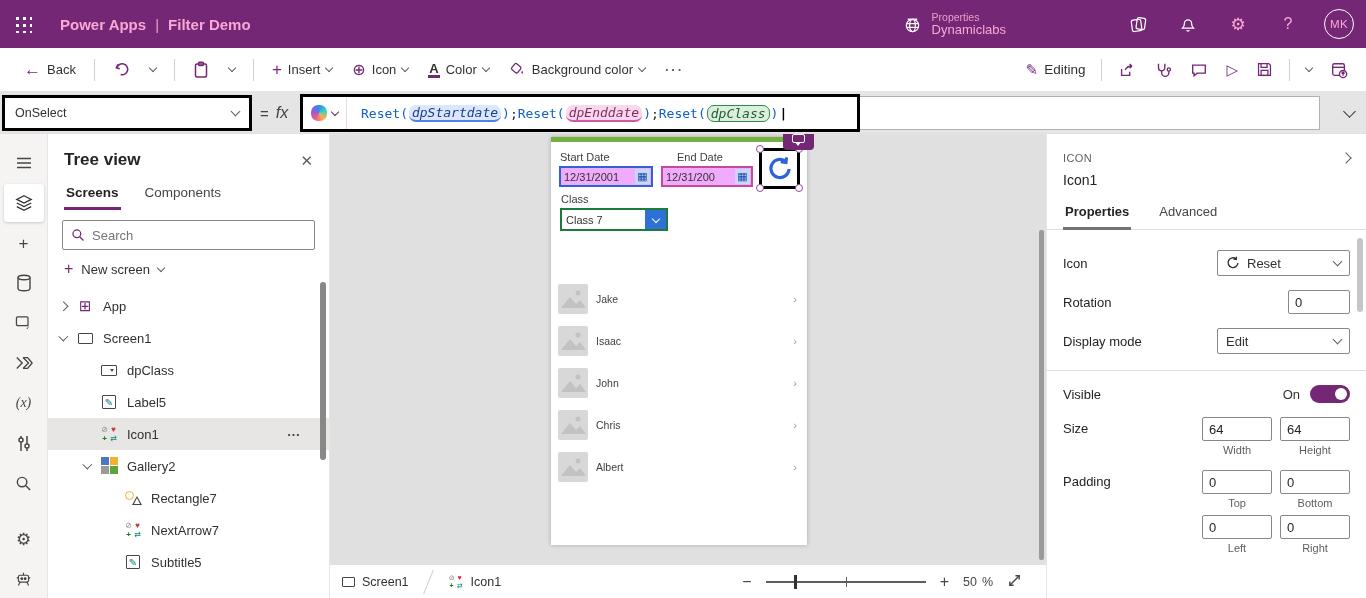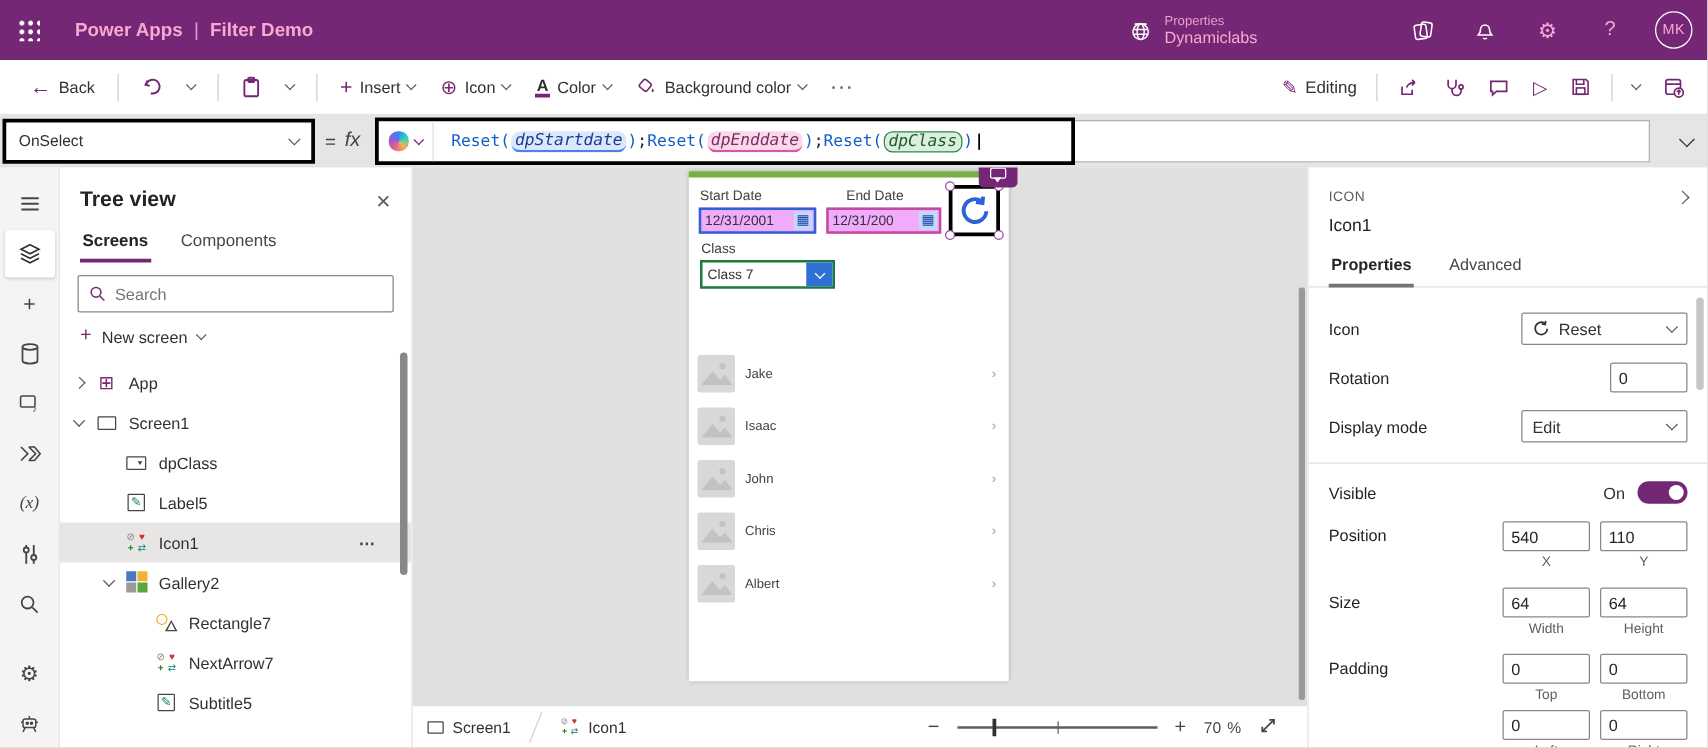--- a/index.html
+++ b/index.html
@@ -670,21 +670,21 @@
           <span>Icon1</span>
         </div>
         <div class="zoomctl">
           <span class="zminus">−</span>
           <span class="ztrack">
             <span class="zthumb"></span>
             <span class="ztick"></span>
           </span>
           <span class="zplus">+</span>
           <span class="zpct">
-            <span>70</span>
+            <span>50</span>
             <span>%</span>
           </span>
           <span class="zexpand">
             <svg width="15" height="15" viewBox="0 0 16 16" fill="none" stroke="#484644" stroke-width="1.5">
               <path d="M3 13 L13 3"></path>
                 <path d="M9 3 h4 v4"></path>
                 <path d="M7 13 h-4 v-4"></path>
             </svg>
           </span>
         </div>
@@ -732,33 +732,20 @@
         </div>
         <div class="rp-div"></div>
         <div class="rp-row">
           <span class="rp-lbl">Visible</span>
           <div class="tgl-wrap">
             <span>On</span>
             <span class="tgl"></span>
           </div>
         </div>
         <div class="rp-row">
-          <span class="rp-lbl" style="align-self:flex-start;margin-top:4px">Position</span>
-          <div class="pairs">
-            <div class="pair">
-              <input class="num" value="540" style="">
-              <span class="cap">X</span>
-            </div>
-            <div class="pair">
-              <input class="num" value="110" style="">
-              <span class="cap">Y</span>
-            </div>
-          </div>
-        </div>
-        <div class="rp-row">
           <span class="rp-lbl" style="align-self:flex-start;margin-top:4px">Size</span>
           <div class="pairs">
             <div class="pair">
               <input class="num" value="64" style="">
               <span class="cap">Width</span>
             </div>
             <div class="pair">
               <input class="num" value="64" style="">
               <span class="cap">Height</span>
             </div>

